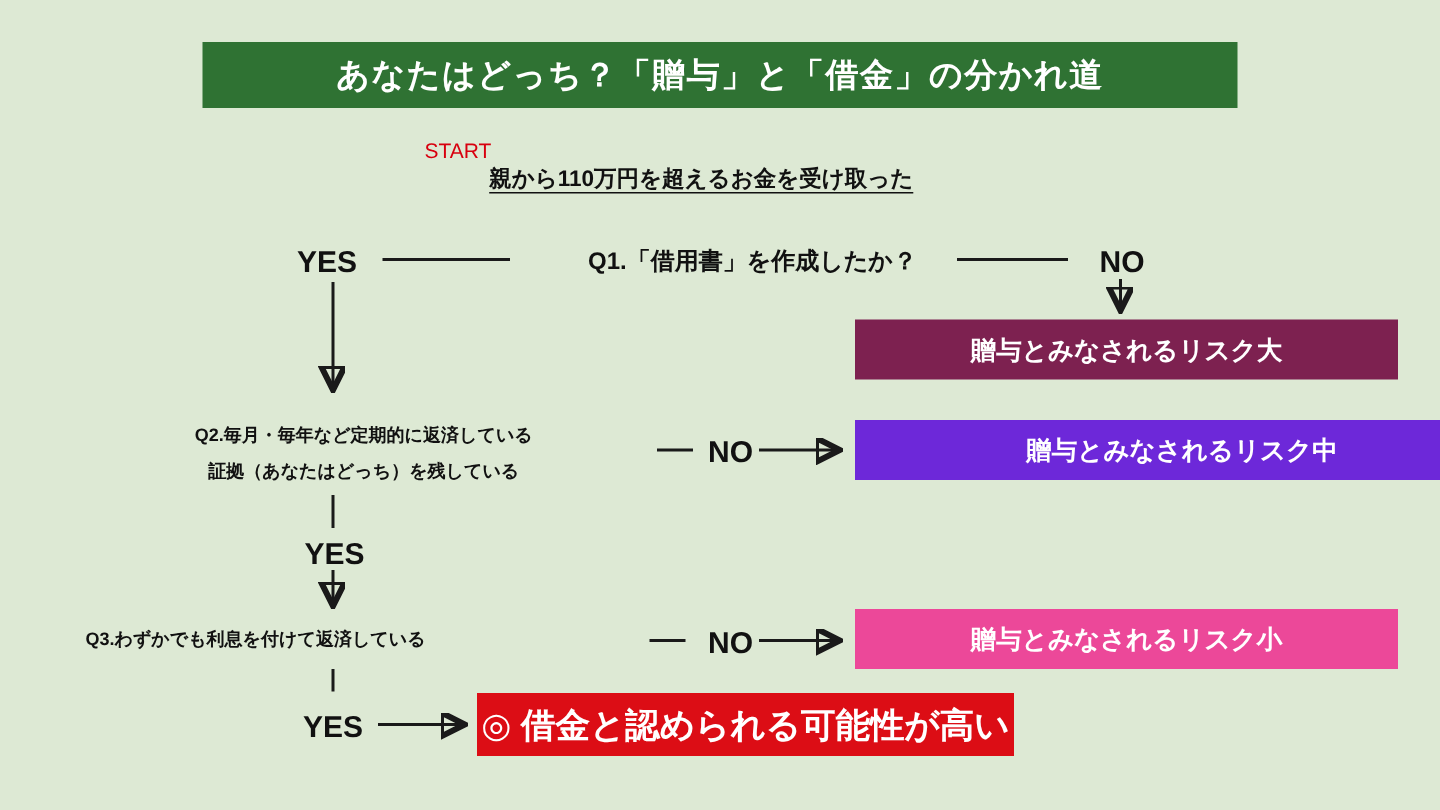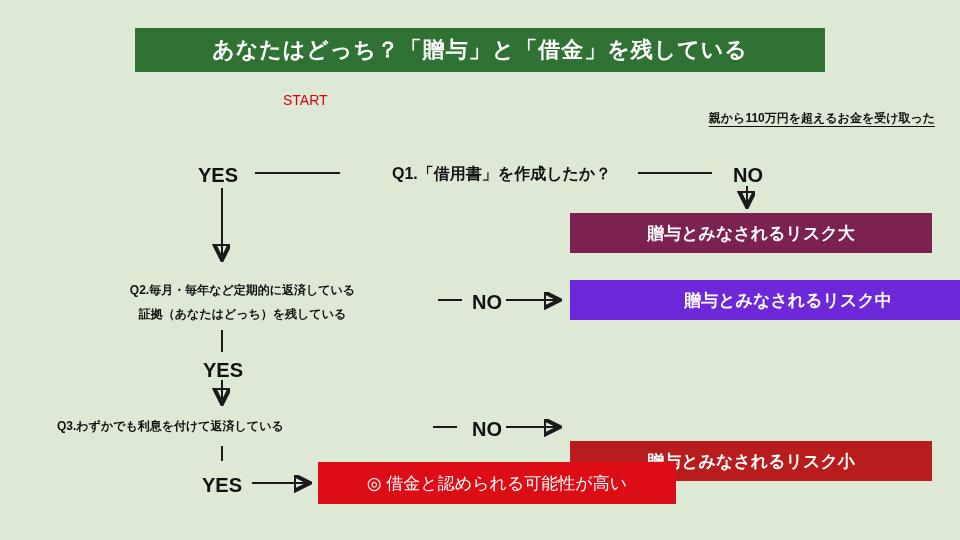--- a/index.html
+++ b/index.html
@@ -24,22 +24,22 @@
     color: #ffffff; font-weight: bold; font-size: 22px; letter-spacing: 1px;
   }
 
   .start-label {
     left: 283px; top: 92px;
     font-weight: normal; font-size: 14px;
   }
 
   .statement {
     left: 0; top: 110px; width: 935px;
-    text-align: right;
-    font-weight: bold; font-size: 12px;
+    text-align: center;
+    font-weight: bold; font-size: 15px;
     text-decoration: underline;
     text-underline-offset: 4px;
   }
 
   .yn {
     font-weight: bold; font-size: 20px;
   }
   .q-text {
     font-weight: bold; font-size: 12px;
   }
@@ -64,21 +64,21 @@
     display: flex; align-items: center; justify-content: center;
     color: #ffffff; font-weight: bold; font-size: 17px;
   }
   .risk-high { left: 570px; top: 213px; }
   .risk-mid  { left: 570px; top: 280px; }
   .risk-low  { left: 570px; top: 406px; }
 
   .loan-box {
     left: 318px; top: 462px; width: 358px; height: 42px;
     display: flex; align-items: center; justify-content: center;
-    color: #ffffff; font-weight: normal; font-size: 17px;
+    color: #ffffff; font-weight: bold; font-size: 23px;
   }
 
   .connector-layer {
     left: 0; top: 0; width: 960px; height: 540px;
     pointer-events: none;
   }
   .connector-layer path, .connector-layer line {
     stroke: #1a1a1a; stroke-width: 2; fill: none;
   }
 </style>
@@ -101,21 +101,21 @@
     <line x1="506" y1="300" x2="556" y2="300" marker-end="url(#arrowhead)"></line>
     <line x1="222" y1="330" x2="222" y2="352"></line>
     <line x1="222" y1="380" x2="222" y2="400" marker-end="url(#arrowhead)"></line>
     <line x1="433" y1="427" x2="457" y2="427"></line>
     <line x1="506" y1="427" x2="556" y2="427" marker-end="url(#arrowhead)"></line>
     <line x1="222" y1="446" x2="222" y2="461"></line>
     <line x1="252" y1="483" x2="306" y2="483" marker-end="url(#arrowhead)"></line>
   </svg>
 
   <div class="abs title-banner" style="background-color: rgb(47, 114, 51);">
-    <span>あなたはどっち？「贈与」と「借金」を残している</span>
+    <span>あなたはどっち？「贈与」と「借金」の分かれ道</span>
   </div>
 
   <div class="abs start-label" style="color: rgb(216, 0, 15);">START</div>
   <div class="abs statement">親から110万円を超えるお金を受け取った</div>
 
   <div class="abs yn q1-yes">YES</div>
   <div class="abs q1-label">Q1.「借用書」を作成したか？</div>
   <div class="abs yn q1-no">NO</div>
 
   <div class="abs result-box risk-high" style="background-color: rgb(125, 33, 80);">
@@ -130,21 +130,21 @@
 
   <div class="abs result-box risk-mid" style="background-color: #6d28d9; padding-left: 37px;">
     <span>贈与とみなされるリスク中</span>
   </div>
 
   <div class="abs yn q2-yes">YES</div>
 
   <div class="abs q-text q3-text">Q3.わずかでも利息を付けて返済している</div>
   <div class="abs yn q3-no">NO</div>
 
-  <div class="abs result-box risk-low" style="background-color: #b91c1c; margin-top: 35px;">
+  <div class="abs result-box risk-low" style="background-color: #ec4899;">
     <span>贈与とみなされるリスク小</span>
   </div>
 
   <div class="abs yn q3-yes">YES</div>
 
   <div class="abs loan-box" style="background-color: rgb(220, 13, 21);">
     <span>◎ 借金と認められる可能性が高い</span>
   </div>
 
 </div>

